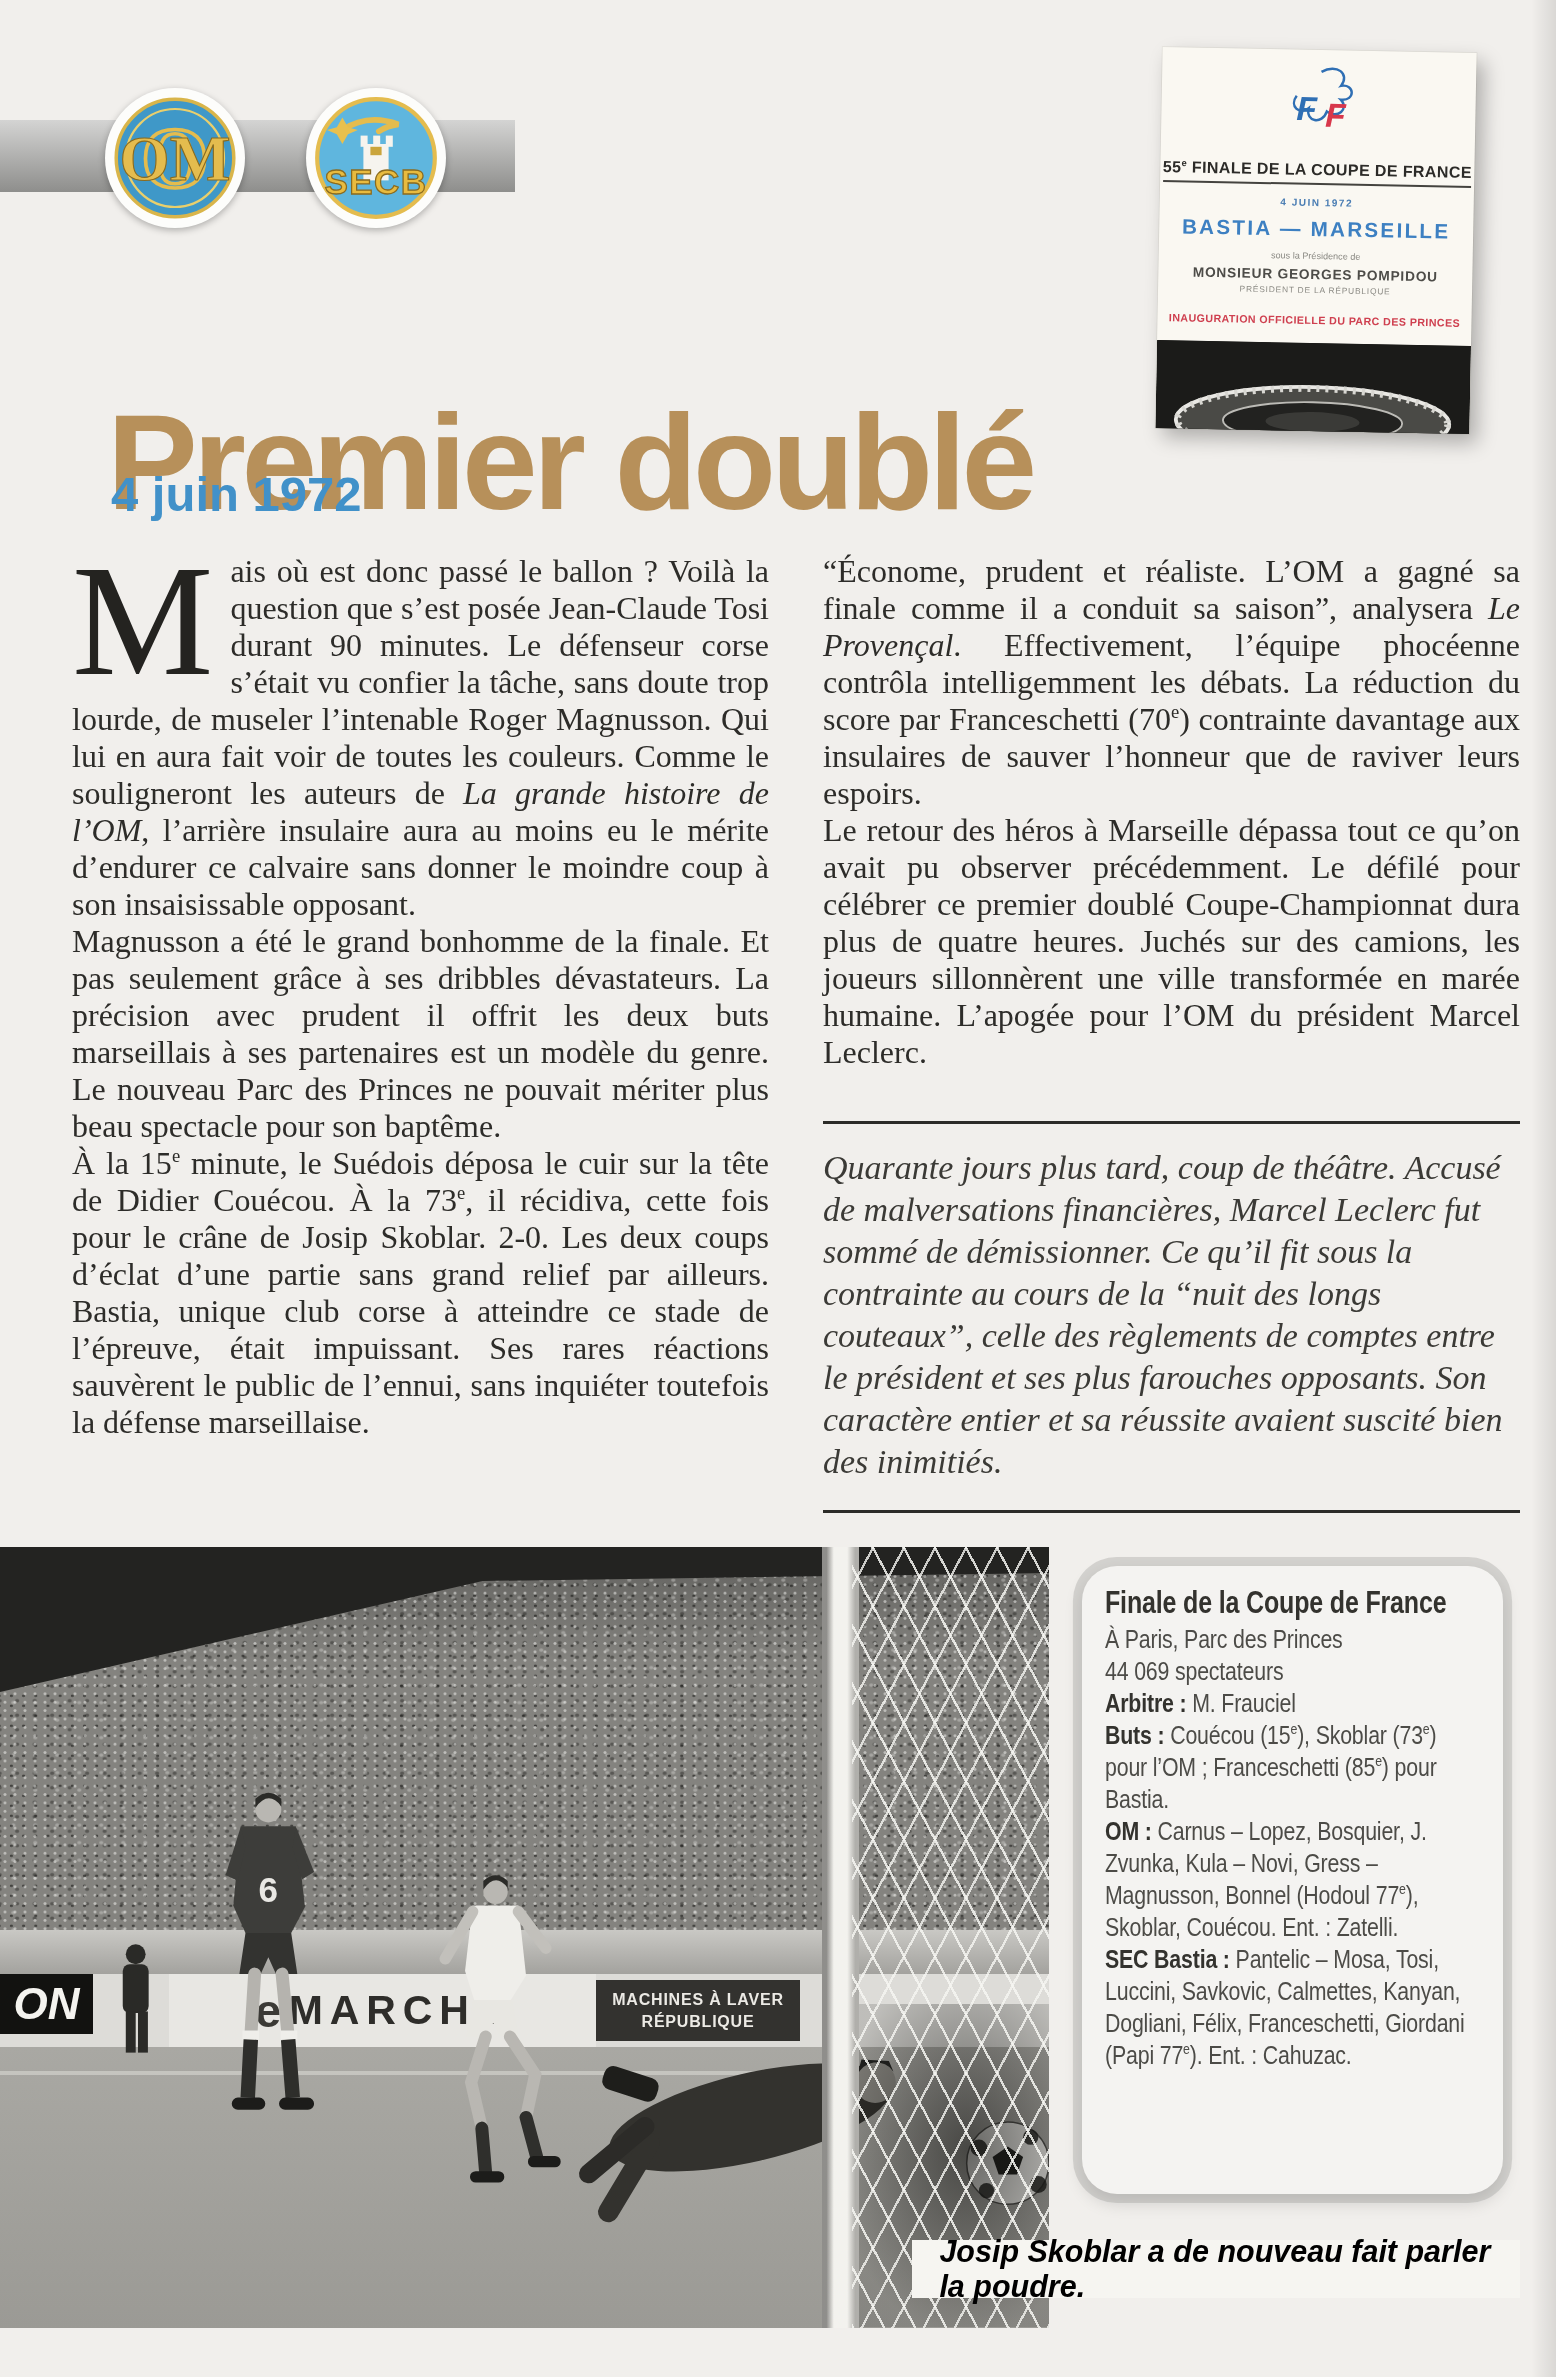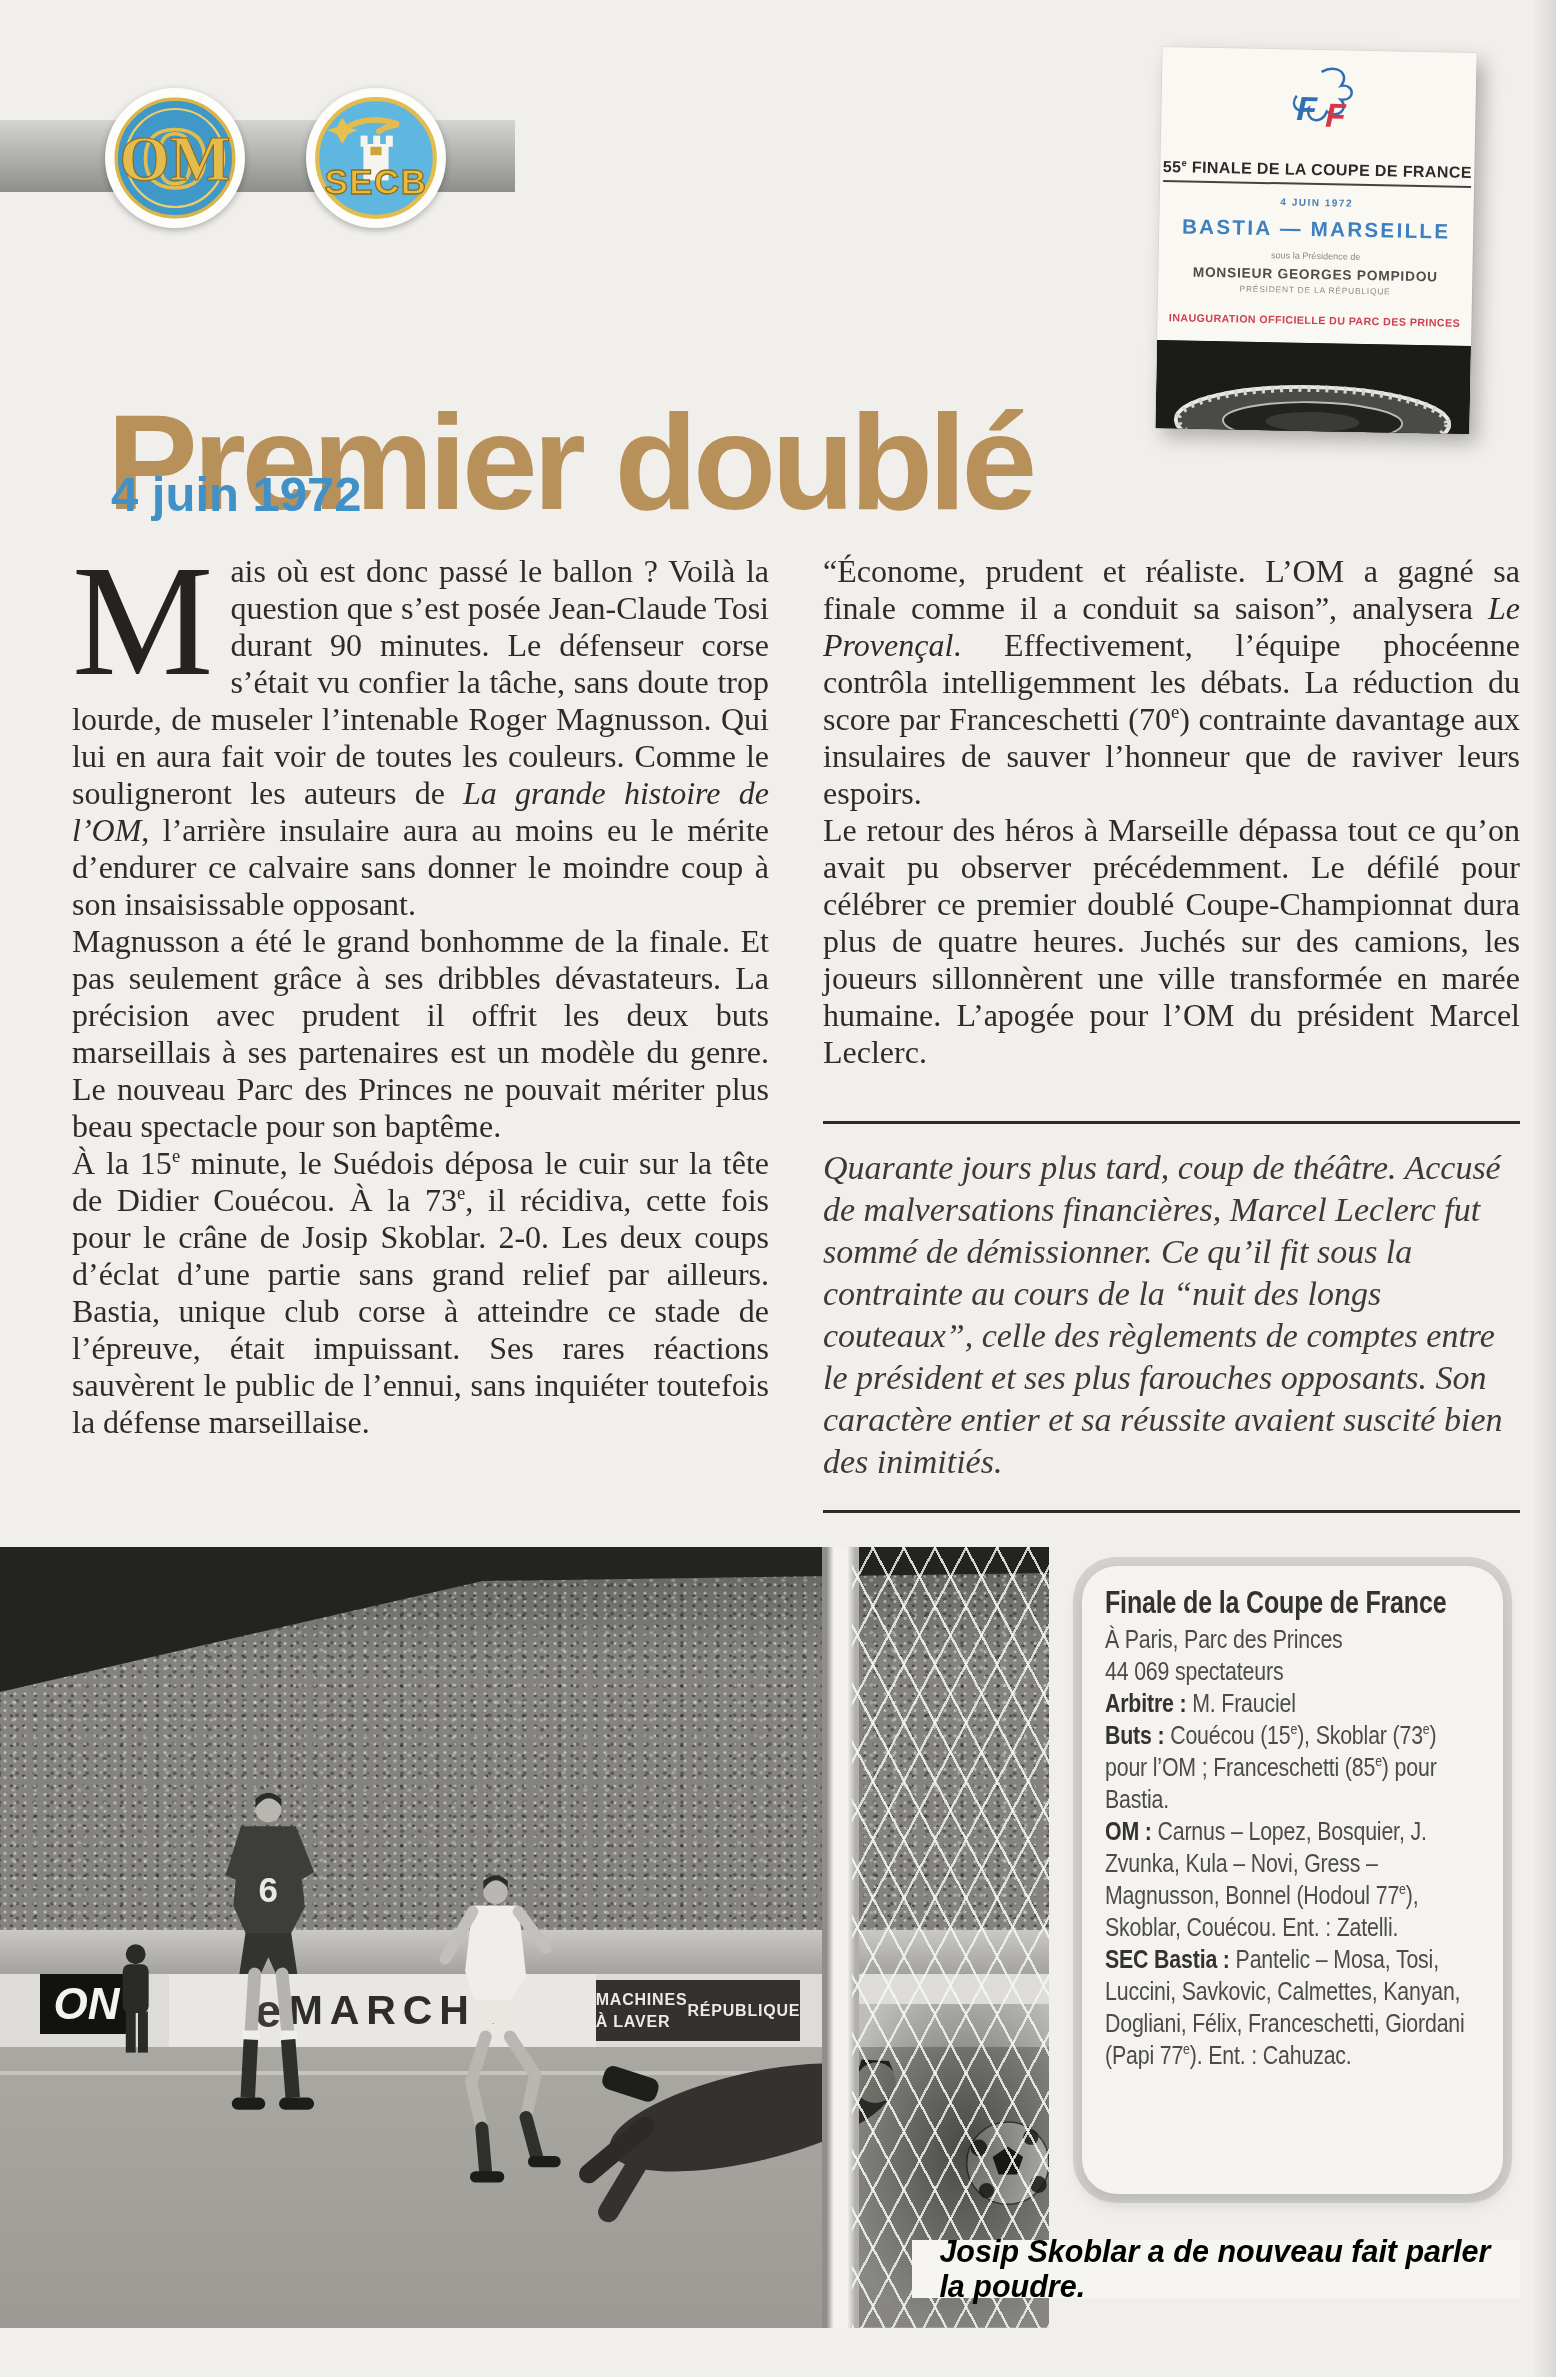--- a/index.html
+++ b/index.html
@@ -68,27 +68,27 @@
     background-size:10px 8.4px,12.2px 10px,22px 17.5px,17.5px 14.5px,100% 100%;
     background-position:0 0,5.3px 3.8px,2.3px 6.9px,8.4px 1.5px,0 0;}
   .photo-roof{position:absolute;left:0;top:0;width:100%;height:152px;
     background:#232321;
     clip-path:polygon(0 0,100% 0,100% 26px,46% 34px,0 145px);}
   .photo-wall{position:absolute;left:0;top:383px;width:100%;height:44px;
     background:linear-gradient(#c9c8c4,#a3a29e);}
   .photo-ads{position:absolute;left:0;top:427px;width:100%;height:73px;background:#dddcd8;}
   .ad-dark-left{position:absolute;left:0;top:0;width:93px;height:60px;background:#121210;
     color:#f4f3ef;font-style:italic;font-weight:700;font-size:44px;
-    display:flex;align-items:center;justify-content:center;margin-left:40px;}
+    display:flex;align-items:center;justify-content:center;}
   .ad-marche{position:absolute;left:169px;top:0;width:427px;height:73px;background:#e8e7e3;
     color:#2e2d2a;font-weight:700;font-size:41px;letter-spacing:6.9px;
     display:flex;align-items:center;justify-content:center;}
   .ad-marche .e-logo{font-size:47px;letter-spacing:0;margin-right:7.6px;color:#3b3a36;}
   .ad-machines{position:absolute;left:596px;top:6.1px;width:204px;height:61px;background:#33322f;
-    color:#eceae5;display:flex;flex-direction:row;align-items:center;justify-content:center;
+    color:#eceae5;display:flex;flex-direction:column;align-items:center;justify-content:center;
     font-weight:700;font-size:16px;letter-spacing:0.8px;line-height:21.3px;}
   .photo-pitch{position:absolute;left:0;top:500px;width:100%;height:281px;
     background:linear-gradient(#a9a8a3,#9b9a95);}
   .pitch-line{position:absolute;left:0;top:524px;width:822px;height:3.8px;background:#d2d1cc;opacity:.7;}
   .photo-figures{position:absolute;left:0;top:0;width:1049px;height:781px;}
   .goal-interior{position:absolute;left:843px;top:457px;width:206px;height:323px;
     background:radial-gradient(ellipse at 60% 45%, rgba(16,16,14,.62), rgba(16,16,14,.15) 75%);}
   .goal-post{position:absolute;left:822px;top:0;width:37px;height:781px;
     background:linear-gradient(90deg,#8f8e8b 0 12%,#f3f2ee 32% 68%,#b0afab 90%);}
   .goal-net{position:absolute;left:852px;top:0;width:197px;height:781px;

